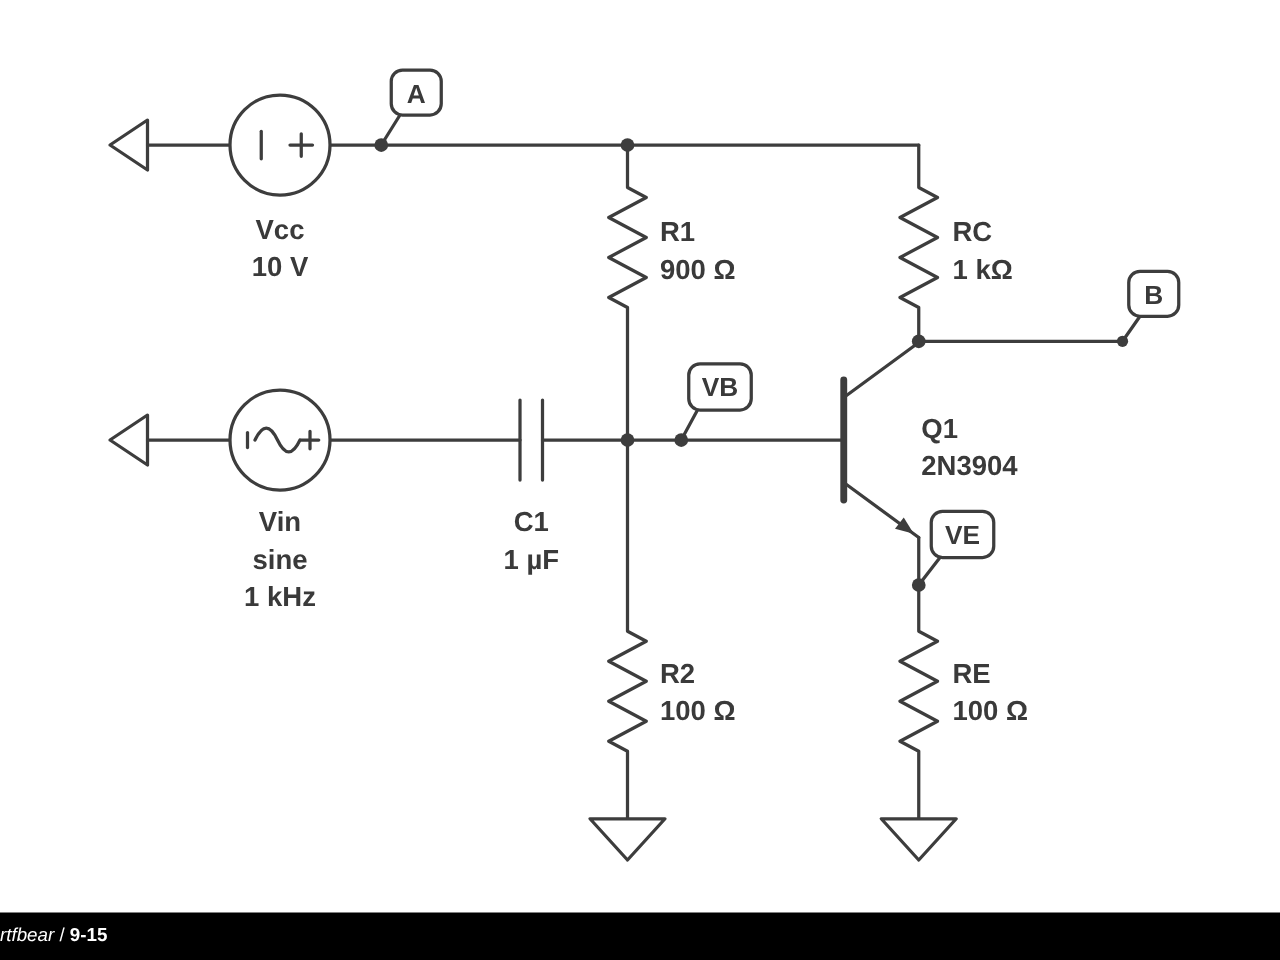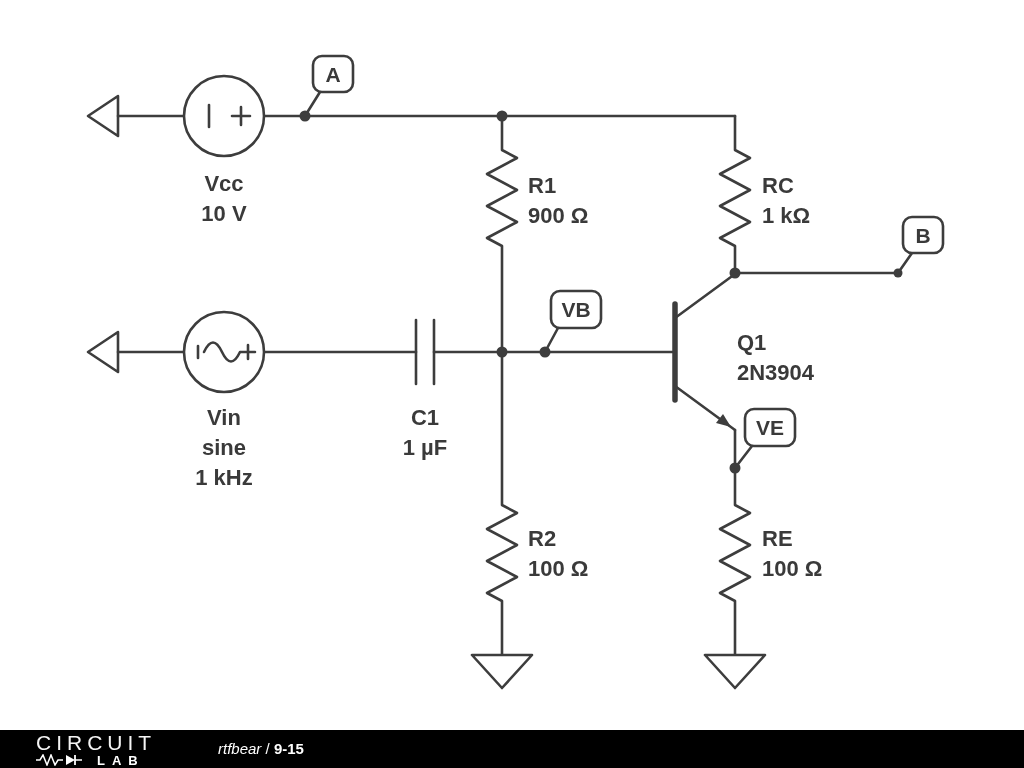--- a/index.html
+++ b/index.html
@@ -138,28 +138,16 @@
 
   <text x="762" y="546">RE</text>
   <text x="762" y="576">100 Ω</text>
 
   <text x="737" y="350">Q1</text>
   <text x="737" y="380">2N3904</text>
 </svg>
 </div>
 
 <div class="footer">
-  <div class="logo">
-    <div class="logo-circuit">CIRCUIT</div>
-    <div class="logo-bottom">
-      <svg width="56" height="12" viewBox="0 0 56 12">
-        <path d="M0 6 h4 l3 -5 l4 10 l4 -10 l4 10 l3 -5 h5" stroke="#ffffff" stroke-width="1.5" fill="none"></path>
-        <polygon points="30,1 30,11 39,6" fill="#ffffff"></polygon>
-        <line x1="39" y1="1" x2="39" y2="11" stroke="#ffffff" stroke-width="1.8"></line>
-        <line x1="39" y1="6" x2="46" y2="6" stroke="#ffffff" stroke-width="1.5"></line>
-      </svg>
-      <span class="logo-lab">LAB</span>
-    </div>
-  </div>
   <div class="meta">
     <div class="meta-line1"><span class="author">rtfbear</span><span> / </span><span class="title">9-15</span></div>
   </div>
 </div>
 
 </body></html>

